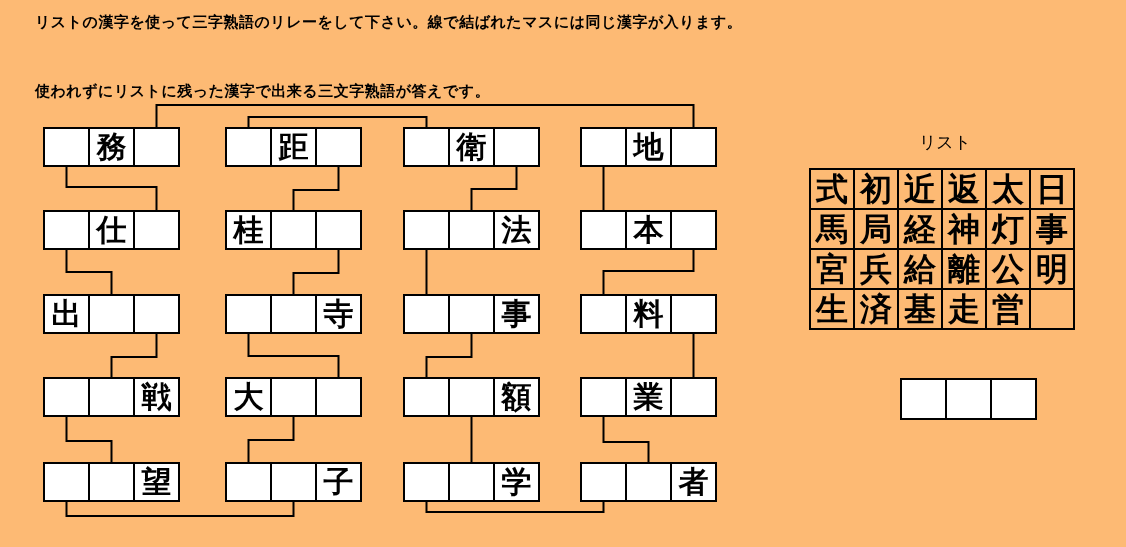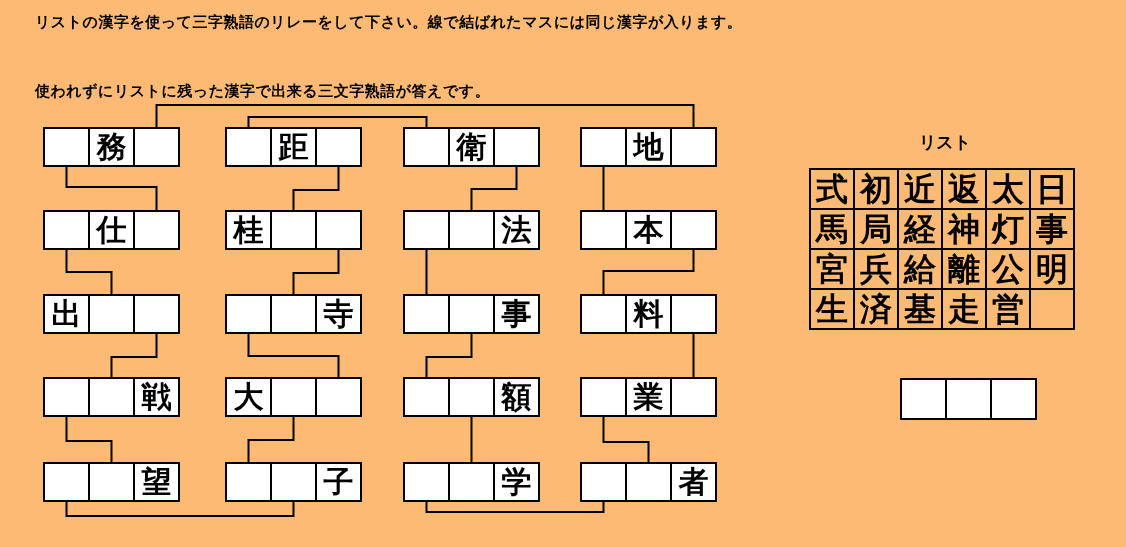--- a/index.html
+++ b/index.html
@@ -10,21 +10,21 @@
   #instr1{top:13px;}
   #instr2{top:53px;margin-top:29px;}
   #lines{position:absolute;left:0;top:0;z-index:0;}
   #lines polyline{fill:none;stroke:#000;stroke-width:2;}
   .box{position:absolute;display:flex;z-index:1;}
   .cell{width:47px;height:40px;box-sizing:border-box;border:2px solid #000;margin-left:-2px;
         display:flex;align-items:center;justify-content:center;background:#fff;
         font-size:30px;font-weight:600;line-height:1;}
   .cell:first-child{margin-left:0;}
   #list-title{position:absolute;left:809px;top:131px;width:272px;text-align:center;
-              font-size:17px;font-weight:bold;z-index:1;}
+              font-size:17px;font-weight:normal;z-index:1;}
   #list-table{position:absolute;left:809px;top:168px;border-collapse:collapse;z-index:1;}
   #list-table td{width:42px;height:38px;border:2px solid #000;text-align:center;vertical-align:middle;
                  padding:0;font-size:32px;font-weight:600;line-height:1;}
   #answer-row{position:absolute;left:900px;top:378px;display:flex;z-index:1;}
   #answer-row .cell{width:47px;height:42px;}
 </style>
 </head>
 <body>
 
 <div id="screen">

